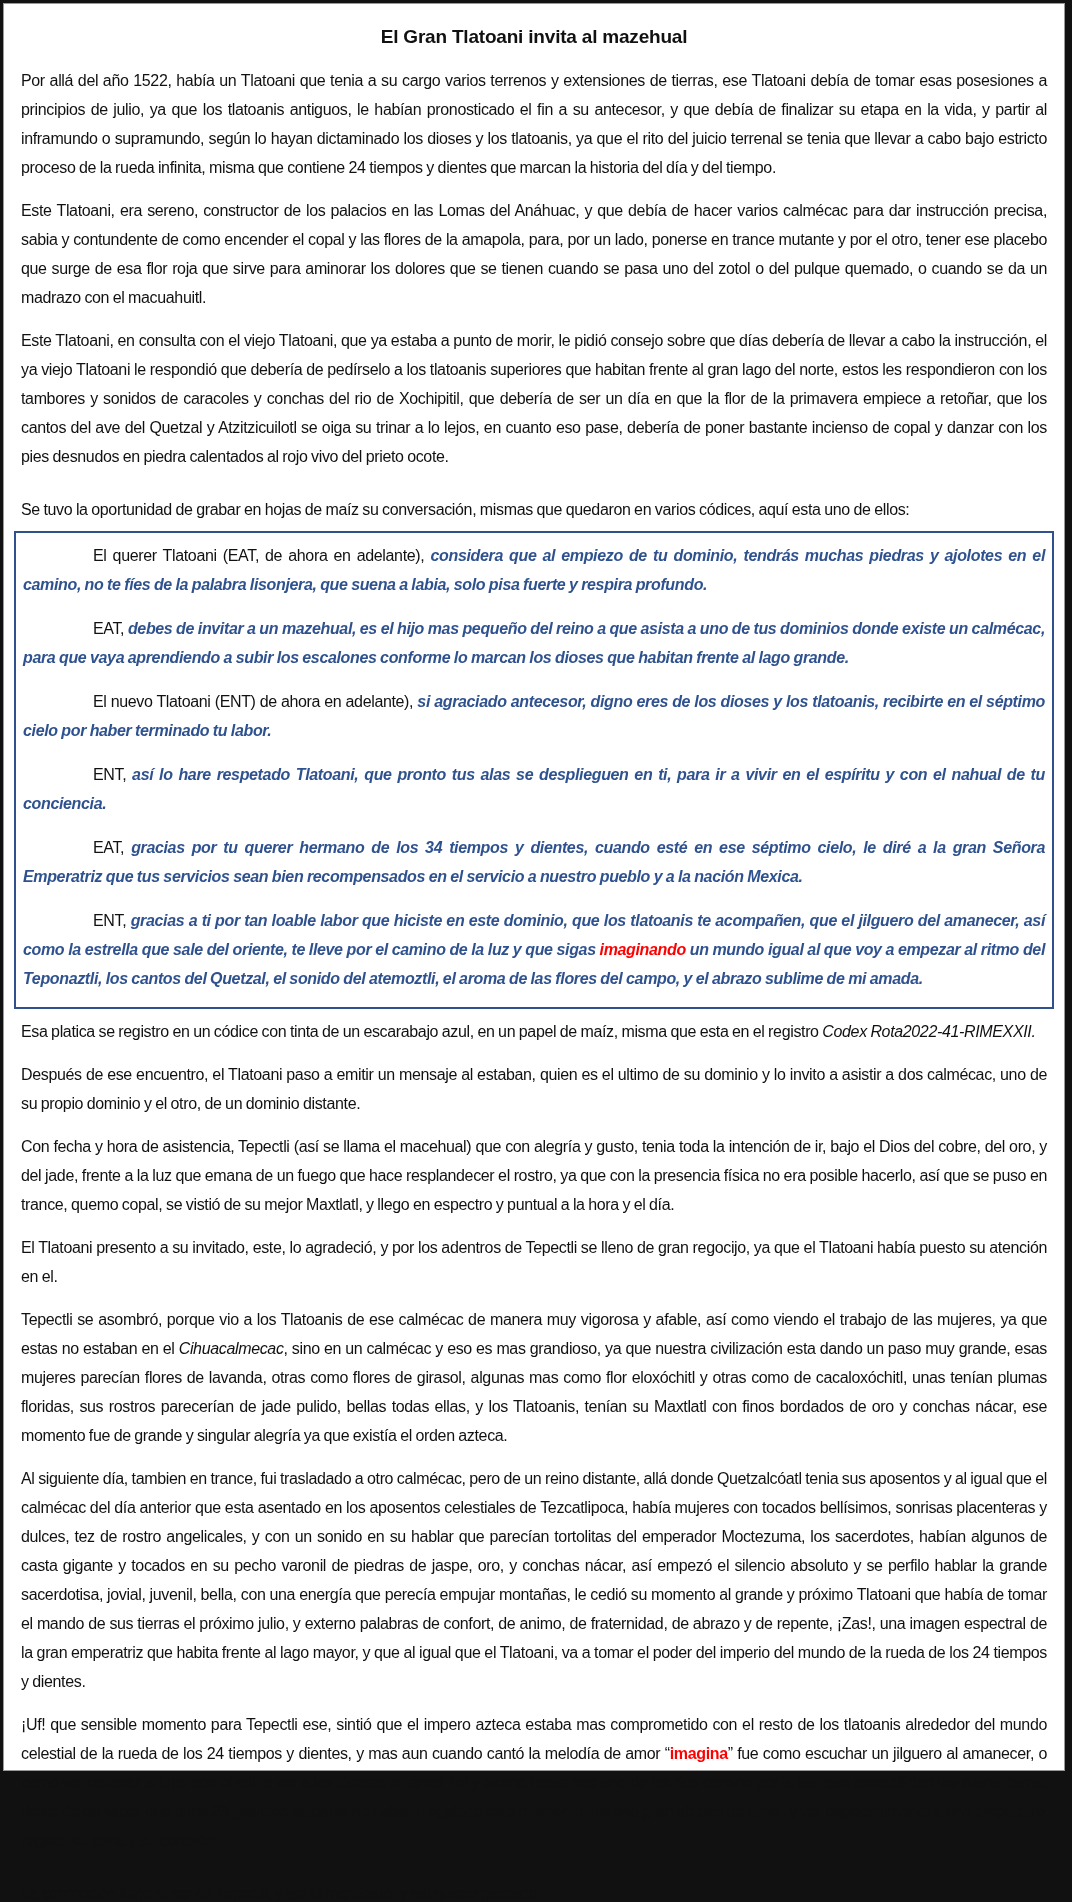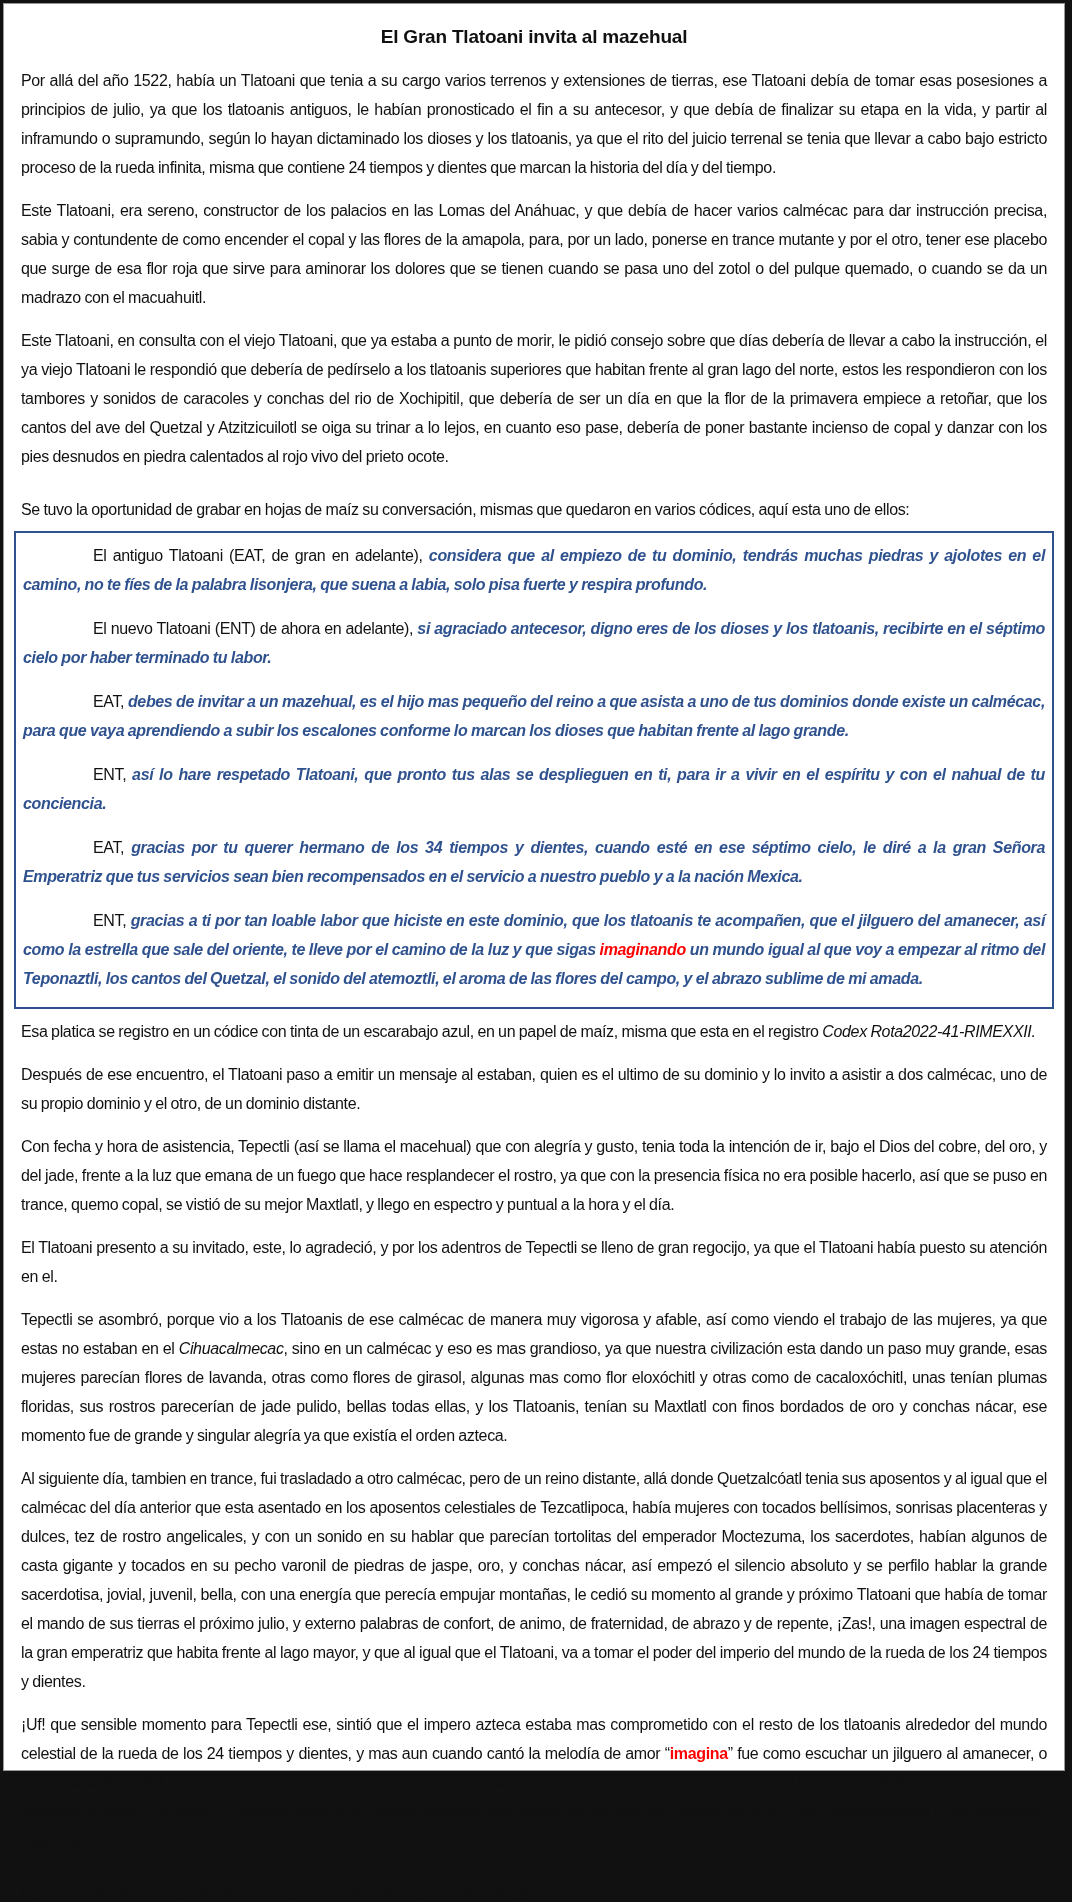--- a/index.html
+++ b/index.html
@@ -61,23 +61,23 @@
 
   <p>Por allá del año 1522, había un Tlatoani que tenia a su cargo varios terrenos y extensiones de tierras, ese Tlatoani debía de tomar esas posesiones a principios de julio, ya que los tlatoanis antiguos, le habían pronosticado el fin a su antecesor, y que debía de finalizar su etapa en la vida, y partir al inframundo o supramundo, según lo hayan dictaminado los dioses y los tlatoanis, ya que el rito del juicio terrenal se tenia que llevar a cabo bajo estricto proceso de la rueda infinita, misma que contiene 24 tiempos y dientes que marcan la historia del día y del tiempo.</p>
   <div class="gap"></div>
   <p>Este Tlatoani, era sereno, constructor de los palacios en las Lomas del Anáhuac, y que debía de hacer varios calmécac para dar instrucción precisa, sabia y contundente de como encender el copal y las flores de la amapola, para, por un lado, ponerse en trance mutante y por el otro, tener ese placebo que surge de esa flor roja que sirve para aminorar los dolores que se tienen cuando se pasa uno del zotol o del pulque quemado, o cuando se da un madrazo con el macuahuitl.</p>
   <div class="gap"></div>
   <p>Este Tlatoani, en consulta con el viejo Tlatoani, que ya estaba a punto de morir, le pidió consejo sobre que días debería de llevar a cabo la instrucción, el ya viejo Tlatoani le respondió que debería de pedírselo a los tlatoanis superiores que habitan frente al gran lago del norte, estos les respondieron con los tambores y sonidos de caracoles y conchas del rio de Xochipitil, que debería de ser un día en que la flor de la primavera empiece a retoñar, que los cantos del ave del Quetzal y Atzitzicuilotl se oiga su trinar a lo lejos, en cuanto eso pase, debería de poner bastante incienso de copal y danzar con los pies desnudos en piedra calentados al rojo vivo del prieto ocote.</p>
   <div class="gap-lg"></div>
   <p>Se tuvo la oportunidad de grabar en hojas de maíz su conversación, mismas que quedaron en varios códices, aquí esta uno de ellos:</p>
 
   <div class="dialog">
-    <p><span class="indent"></span><span>El antiguo Tlatoani (EAT, de gran en adelante),</span> <span class="speech">considera que al empiezo de tu dominio, tendrás muchas piedras y ajolotes en el camino, no te fíes de la palabra lisonjera, que suena a labia, solo pisa fuerte y respira profundo.</span></p>
+    <p><span class="indent"></span><span>El querer Tlatoani (EAT, de ahora en adelante),</span> <span class="speech">considera que al empiezo de tu dominio, tendrás muchas piedras y ajolotes en el camino, no te fíes de la palabra lisonjera, que suena a labia, solo pisa fuerte y respira profundo.</span></p>
+    <p><span class="indent"></span><span>EAT,</span> <span class="speech">debes de invitar a un mazehual, es el hijo mas pequeño del reino a que asista a uno de tus dominios donde existe un calmécac, para que vaya aprendiendo a subir los escalones conforme lo marcan los dioses que habitan frente al lago grande.</span></p>
     <p><span class="indent"></span><span>El nuevo Tlatoani (ENT) de ahora en adelante),</span> <span class="speech">si agraciado antecesor, digno eres de los dioses y los tlatoanis, recibirte en el séptimo cielo por haber terminado tu labor.</span></p>
-    <p><span class="indent"></span><span>EAT,</span> <span class="speech">debes de invitar a un mazehual, es el hijo mas pequeño del reino a que asista a uno de tus dominios donde existe un calmécac, para que vaya aprendiendo a subir los escalones conforme lo marcan los dioses que habitan frente al lago grande.</span></p>
     <p><span class="indent"></span><span>ENT,</span> <span class="speech">así lo hare respetado Tlatoani, que pronto tus alas se desplieguen en ti, para ir a vivir en el espíritu y con el nahual de tu conciencia.</span></p>
     <p><span class="indent"></span><span>EAT,</span> <span class="speech">gracias por tu querer hermano de los 34 tiempos y dientes, cuando esté en ese séptimo cielo, le diré a la gran Señora Emperatriz que tus servicios sean bien recompensados en el servicio a nuestro pueblo y a la nación Mexica.</span></p>
     <p><span class="indent"></span><span>ENT,</span> <span class="speech">gracias a ti por tan loable labor que hiciste en este dominio, que los tlatoanis te acompañen, que el jilguero del amanecer, así como la estrella que sale del oriente, te lleve por el camino de la luz y que sigas</span> <span class="speech red">imaginando</span> <span class="speech">un mundo igual al que voy a empezar al ritmo del Teponaztli, los cantos del Quetzal, el sonido del atemoztli, el aroma de las flores del campo, y el abrazo sublime de mi amada.</span></p>
   </div>
 
   <div style="height:8px"></div>
   <p><span>Esa platica se registro en un códice con tinta de un escarabajo azul, en un papel de maíz, misma que esta en el registro</span> <em>Codex Rota2022-41-RIMEXXII.</em></p>
   <div class="gap"></div>
   <p>Después de ese encuentro, el Tlatoani paso a emitir un mensaje al estaban, quien es el ultimo de su dominio y lo invito a asistir a dos calmécac, uno de su propio dominio y el otro, de un dominio distante.</p>
   <div class="gap"></div>

